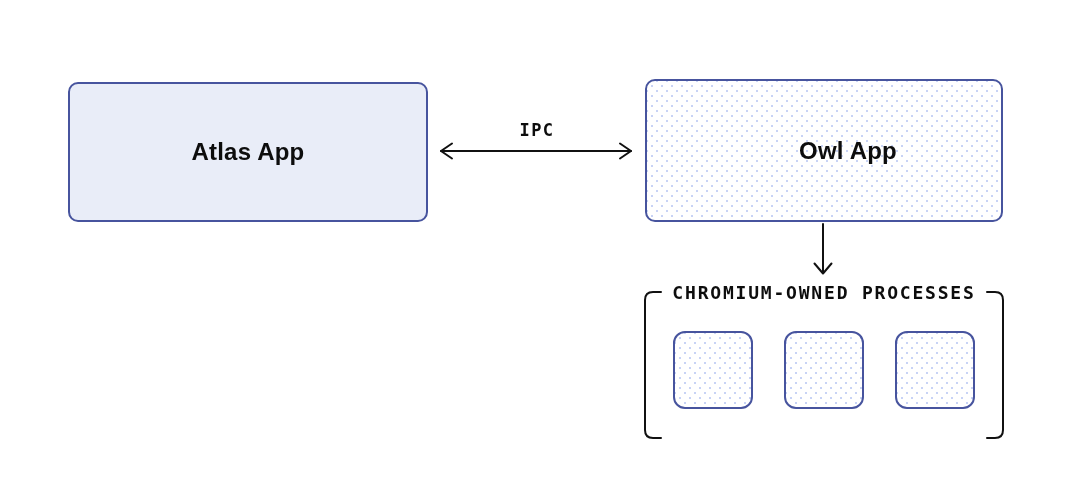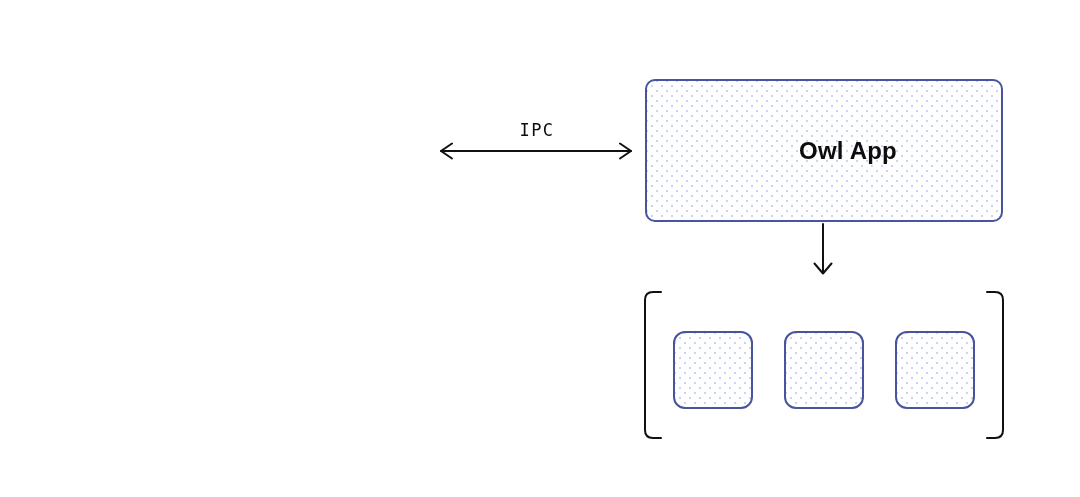--- a/index.html
+++ b/index.html
@@ -36,21 +36,21 @@
       radial-gradient(var(--dot) 1.4px, transparent 1.5px),
       radial-gradient(var(--dot) 1.4px, transparent 1.5px);
     background-size:10px 10px;
     background-position:0 0,5px 5px;
   }
   #atlas-box{left:68px;top:82px;width:360px;height:140px;}
   #owl-box{left:645px;top:79px;width:358px;height:143px;padding-left:48px;}
   .mono-label{
     position:absolute;
     font-family:"DejaVu Sans Mono",monospace;
-    font-weight:400;color:var(--text);
+    font-weight:700;color:var(--text);
     white-space:nowrap;
   }
   #ipc-label{
     left:537px;top:120px;
     transform:translateX(-50%);
     font-size:17px;letter-spacing:1.5px;
   }
   #processes-title{
     left:824px;top:282px;
     transform:translateX(-50%);
@@ -79,27 +79,31 @@
   .overlay path{
     stroke:var(--line);stroke-width:2;fill:none;
     stroke-linecap:round;stroke-linejoin:round;
   }
 </style>
 </head>
 <body>
 
 <div class="canvas">
 
+  <div class="app-box solid-fill" id="atlas-box">
+    <span class="box-label">Atlas App</span>
+  </div>
 
   <div class="app-box dot-fill" id="owl-box">
     <span class="box-label">Owl App</span>
   </div>
 
   <div class="mono-label" id="ipc-label">IPC</div>
 
+  <div class="mono-label" id="processes-title">CHROMIUM-OWNED PROCESSES</div>
 
   <div id="process-row">
       <div class="process-box"></div>
       <div class="process-box"></div>
       <div class="process-box"></div>
     </div>
 
   <svg class="overlay" viewBox="0 0 1080 497" xmlns="http://www.w3.org/2000/svg">
 
     <path d="M 441 151 H 631"></path>

